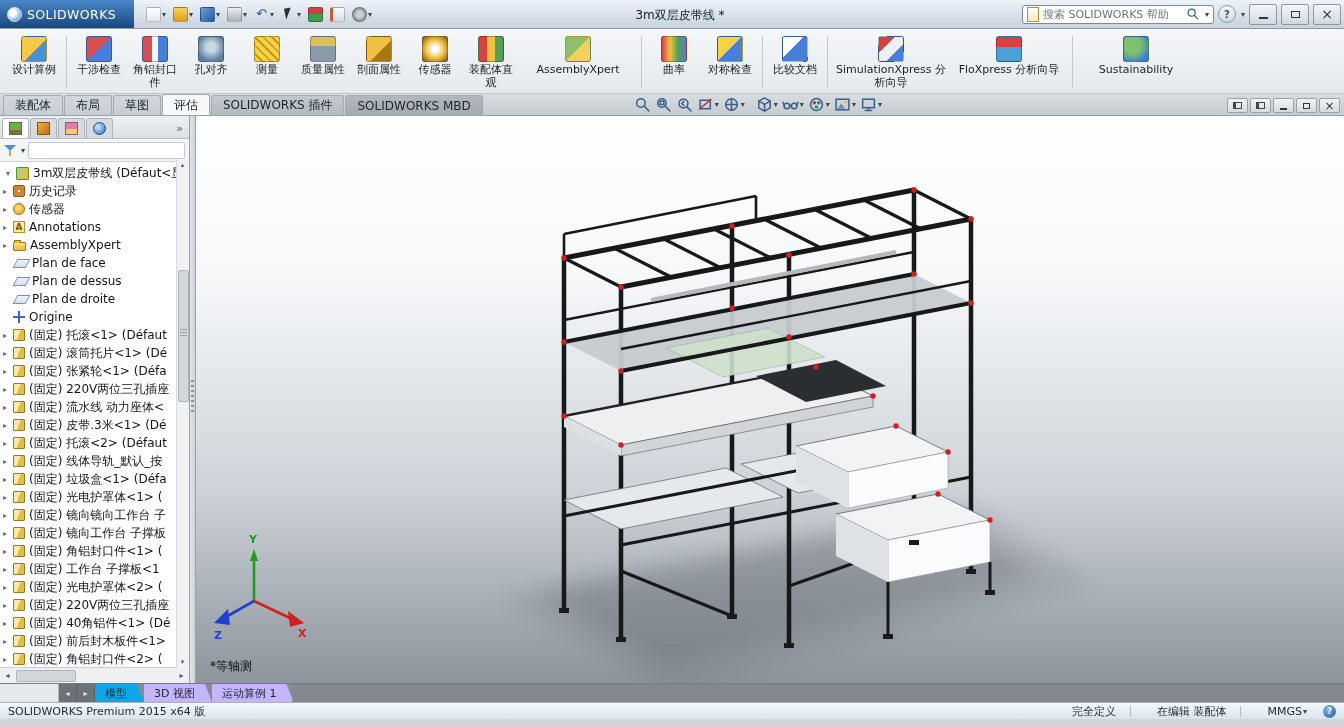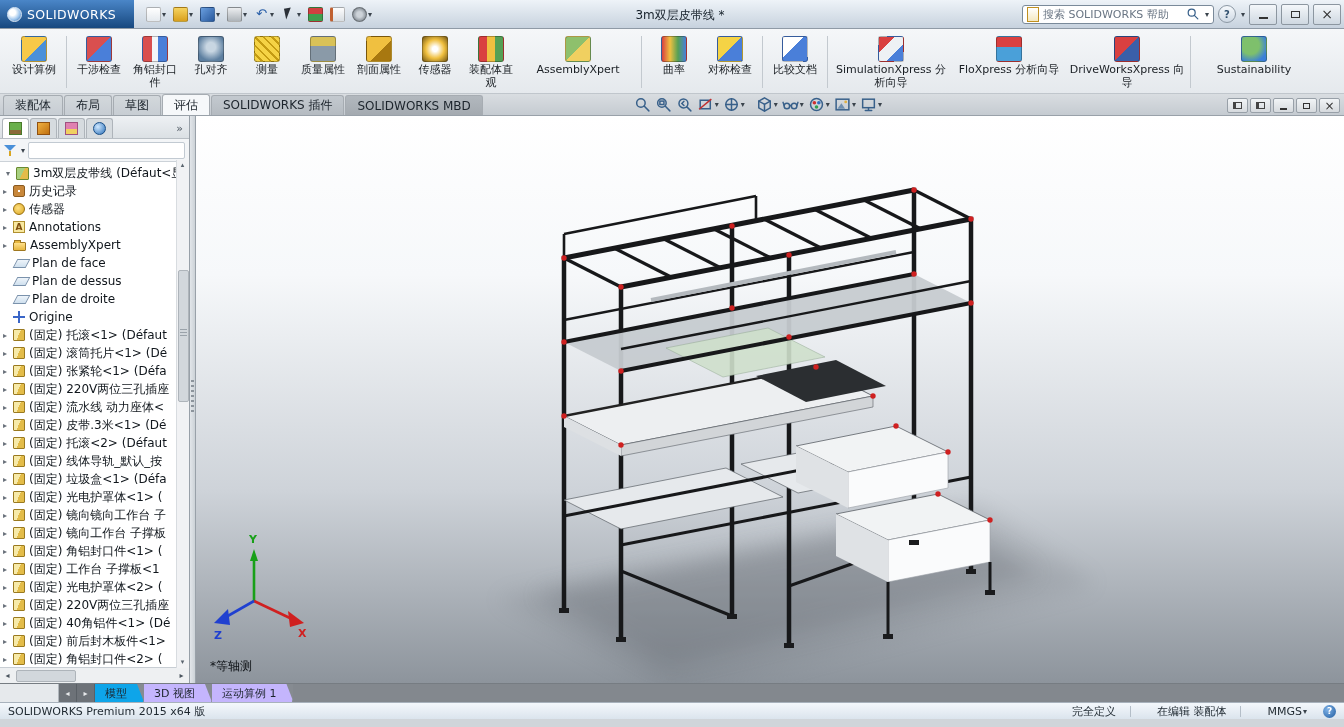--- a/index.html
+++ b/index.html
@@ -304,24 +304,20 @@
   <div class="rsep"></div>
   <div class="rgroup">
     <div class="rbtn wide">
         <span class="ric ric-simulationxpress"></span>
         <span class="rlabel">SimulationXpress 分析向导</span>
       </div>
     <div class="rbtn wide">
         <span class="ric ric-floxpress"></span>
         <span class="rlabel">FloXpress 分析向导</span>
       </div>
-    <div class="rbtn wide">
-        <span class="ric ric-driveworksxpress"></span>
-        <span class="rlabel">DriveWorksXpress 向导</span>
-      </div>
   </div>
   <div class="rsep"></div>
   <div class="rgroup">
     <div class="rbtn wide">
         <span class="ric ric-sustainability"></span>
         <span class="rlabel">Sustainability</span>
       </div>
   </div>
 </div>
 

